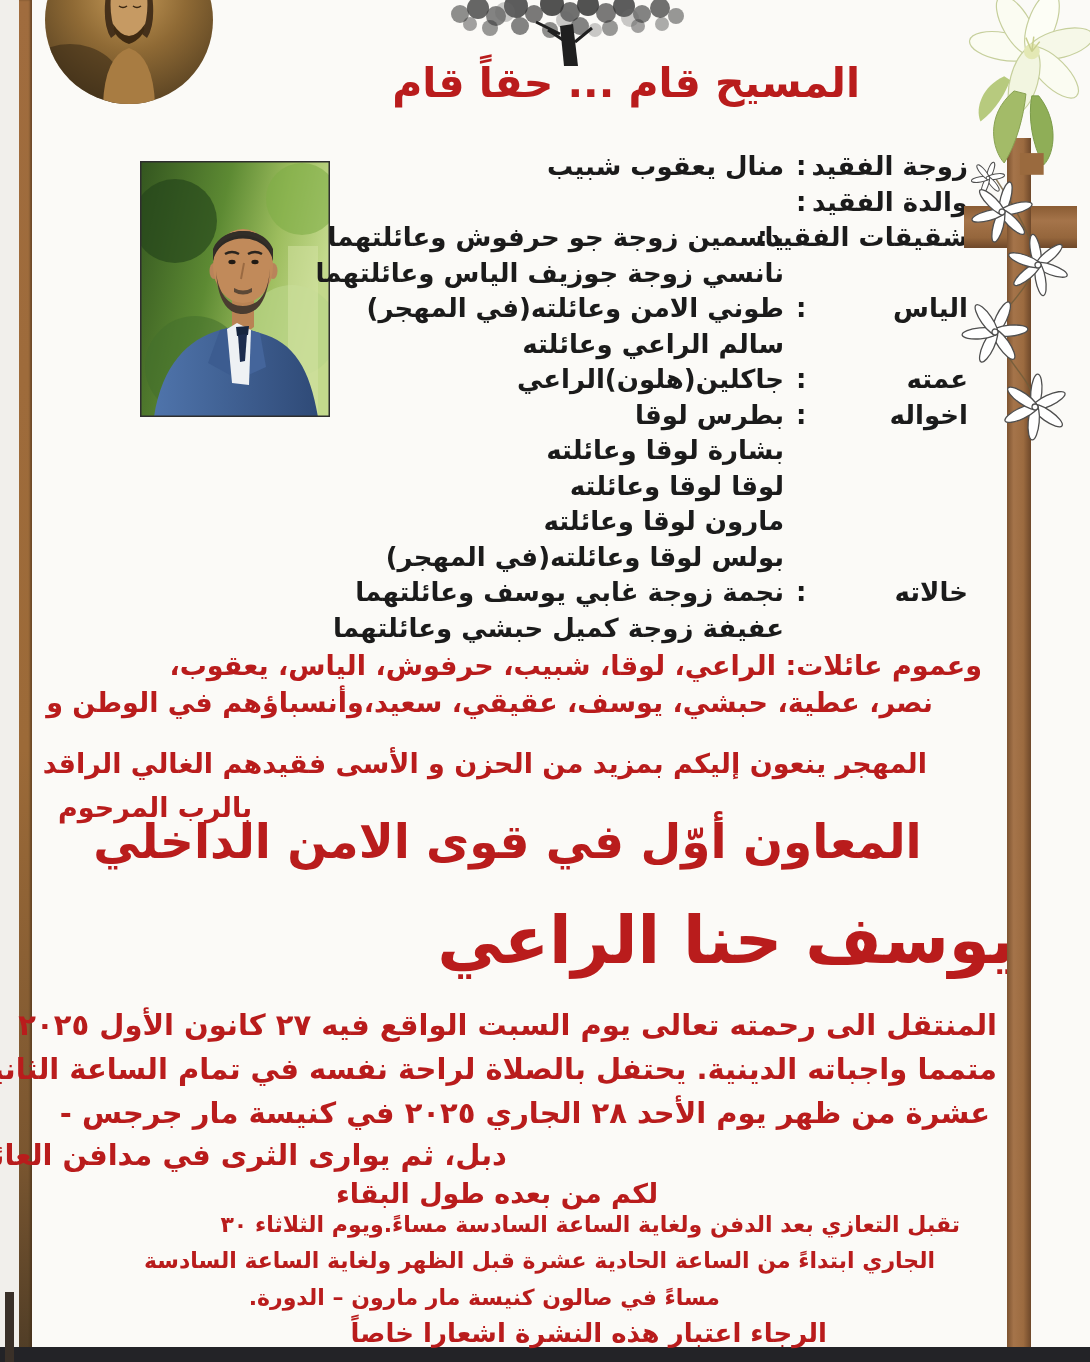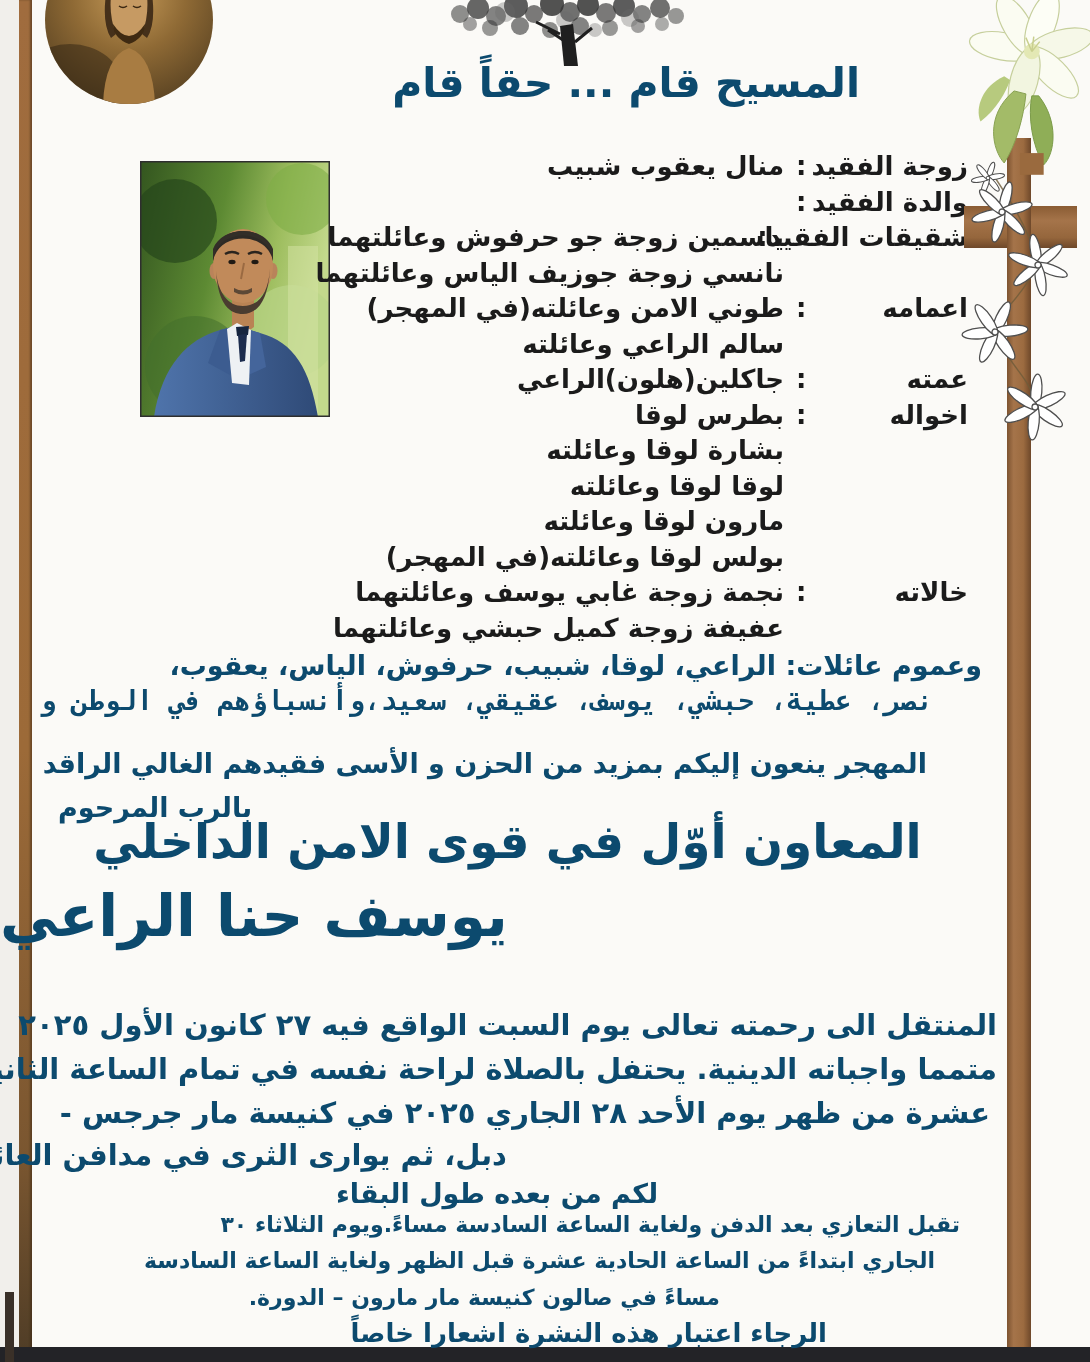--- a/index.html
+++ b/index.html
@@ -3,21 +3,21 @@
 <meta charset="utf-8">
 <style>
   html,body{margin:0;padding:0;}
   body{
     width:1090px;height:1362px;position:relative;overflow:hidden;
     background:#fbfaf7;
     font-family:"DejaVu Sans", sans-serif;
     color:#1b1b1b;
   }
   .abs{position:absolute;}
-  .txt{white-space:nowrap;font-weight:bold;line-height:1.05;color:#0c4a6e;}
+  .txt{white-space:nowrap;font-weight:bold;line-height:1.05;color:#b91c1c;}
 
   
   .left-edge{left:19px;top:0;width:13px;height:1362px;
     background:linear-gradient(180deg,#a06c3e 0%,#9c6a38 55%,#7a5630 85%,#4e3c26 100%);
     box-shadow:inset -2px 0 2px rgba(60,40,20,.5);}
   .left-paper-shade{left:0;top:0;width:19px;height:1362px;background:#f1efeb;}
   .bottom-strip{left:0;top:1347px;width:1090px;height:15px;background:#232327;}
   .bottom-left-tick{left:5px;top:1292px;width:9px;height:70px;background:#3a3028;}
 
   
@@ -29,31 +29,31 @@
   .lily{left:945px;top:-4px;width:148px;height:180px;z-index:4;}
 
   
   .jesus{left:45px;top:-64px;width:168px;height:168px;border-radius:50%;overflow:hidden;z-index:2;}
   .tree{left:430px;top:0;width:280px;height:66px;}
   .portrait{left:140px;top:161px;width:190px;height:256px;}
 
   
   .easter{top:62px;right:230px;font-size:41px;}
   .rank{top:817px;left:0;width:1015px;text-align:center;font-size:47px;}
-  .name{top:885px;left:0;width:1015px;text-align:left;font-size:58px;line-height:1.1;}
+  .name{top:905px;left:0;width:1015px;text-align:right;font-size:66px;line-height:1.1;}
 
   
   .fam{top:151px;right:122px;display:flex;flex-direction:column;font-size:26px;font-weight:bold;}
   .fam-row{height:35.5px;display:flex;align-items:flex-start;}
   .fam-label{width:172px;flex:0 0 172px;display:flex;justify-content:space-between;white-space:nowrap;}
   .fam-value{padding-right:12px;white-space:nowrap;}
 
   
   .intro{font-size:27px;}
-  .in1{top:652px;right:108px;} .in2{top:689px;right:157px;font-family:Liberation Mono, monospace;}
+  .in1{top:652px;right:108px;} .in2{top:689px;right:157px;}
   .in3{top:726px;right:163px;margin-top:24px;} .in4{top:794px;left:58px;right:auto;}
   .det{font-size:29px;}
   .de1{top:1010px;right:93px;} .de2{top:1054px;right:93px;}
   .de3{top:1098px;right:100px;} .de4{top:1140px;right:583px;}
   .farewell{top:1180px;left:0;width:994px;text-align:center;font-size:27px;}
   .con{font-size:22px;}
   .co1{top:1213px;right:130px;} .co2{top:1249px;right:155px;} .co3{top:1286px;right:370px;}
   .notice{top:1320px;right:263px;font-size:26px;}
 </style>
 </head>
@@ -258,21 +258,21 @@
   </div>
   <div class="fam-row">
     <div class="fam-label">
         <span></span>
         <span></span>
       </div>
     <div class="fam-value">نانسي زوجة جوزيف الياس وعائلتهما</div>
   </div>
   <div class="fam-row">
     <div class="fam-label">
-        <span>اعمامه</span>
+        <span>الياس</span>
         <span>:</span>
       </div>
     <div class="fam-value">طوني الامن وعائلته(في المهجر)</div>
   </div>
   <div class="fam-row">
     <div class="fam-label">
         <span></span>
         <span></span>
       </div>
     <div class="fam-value">سالم الراعي وعائلته</div>

